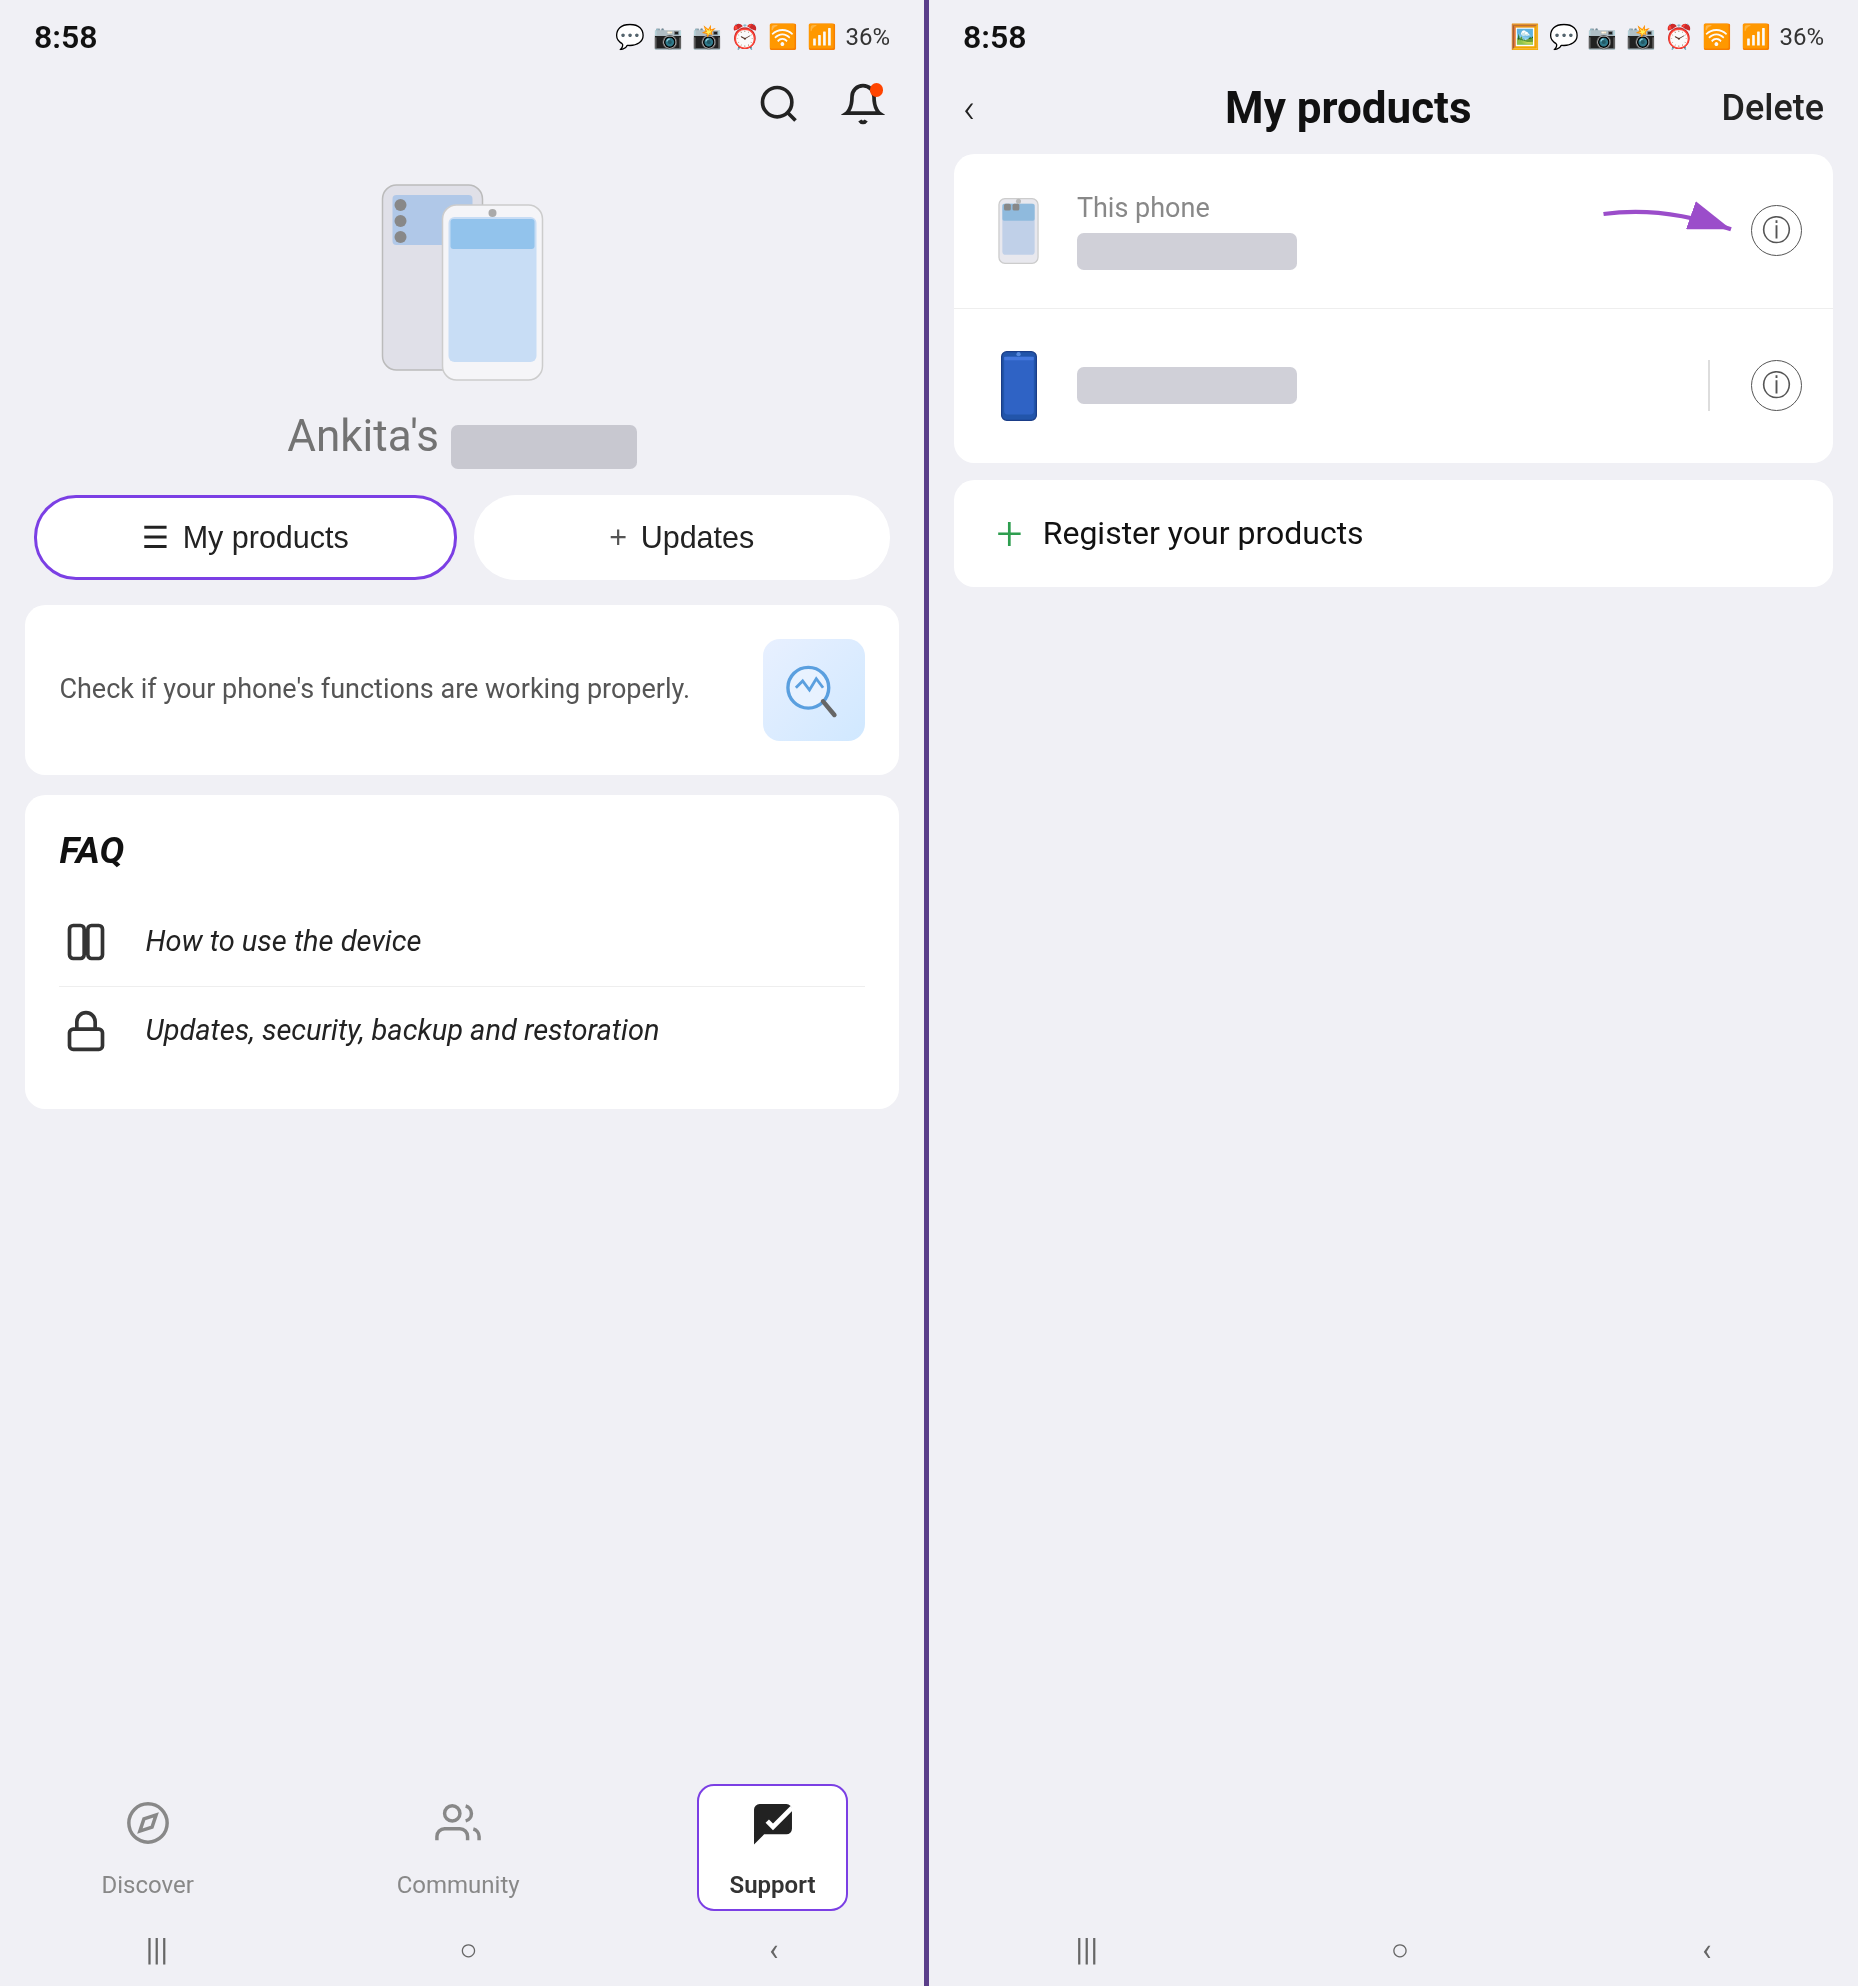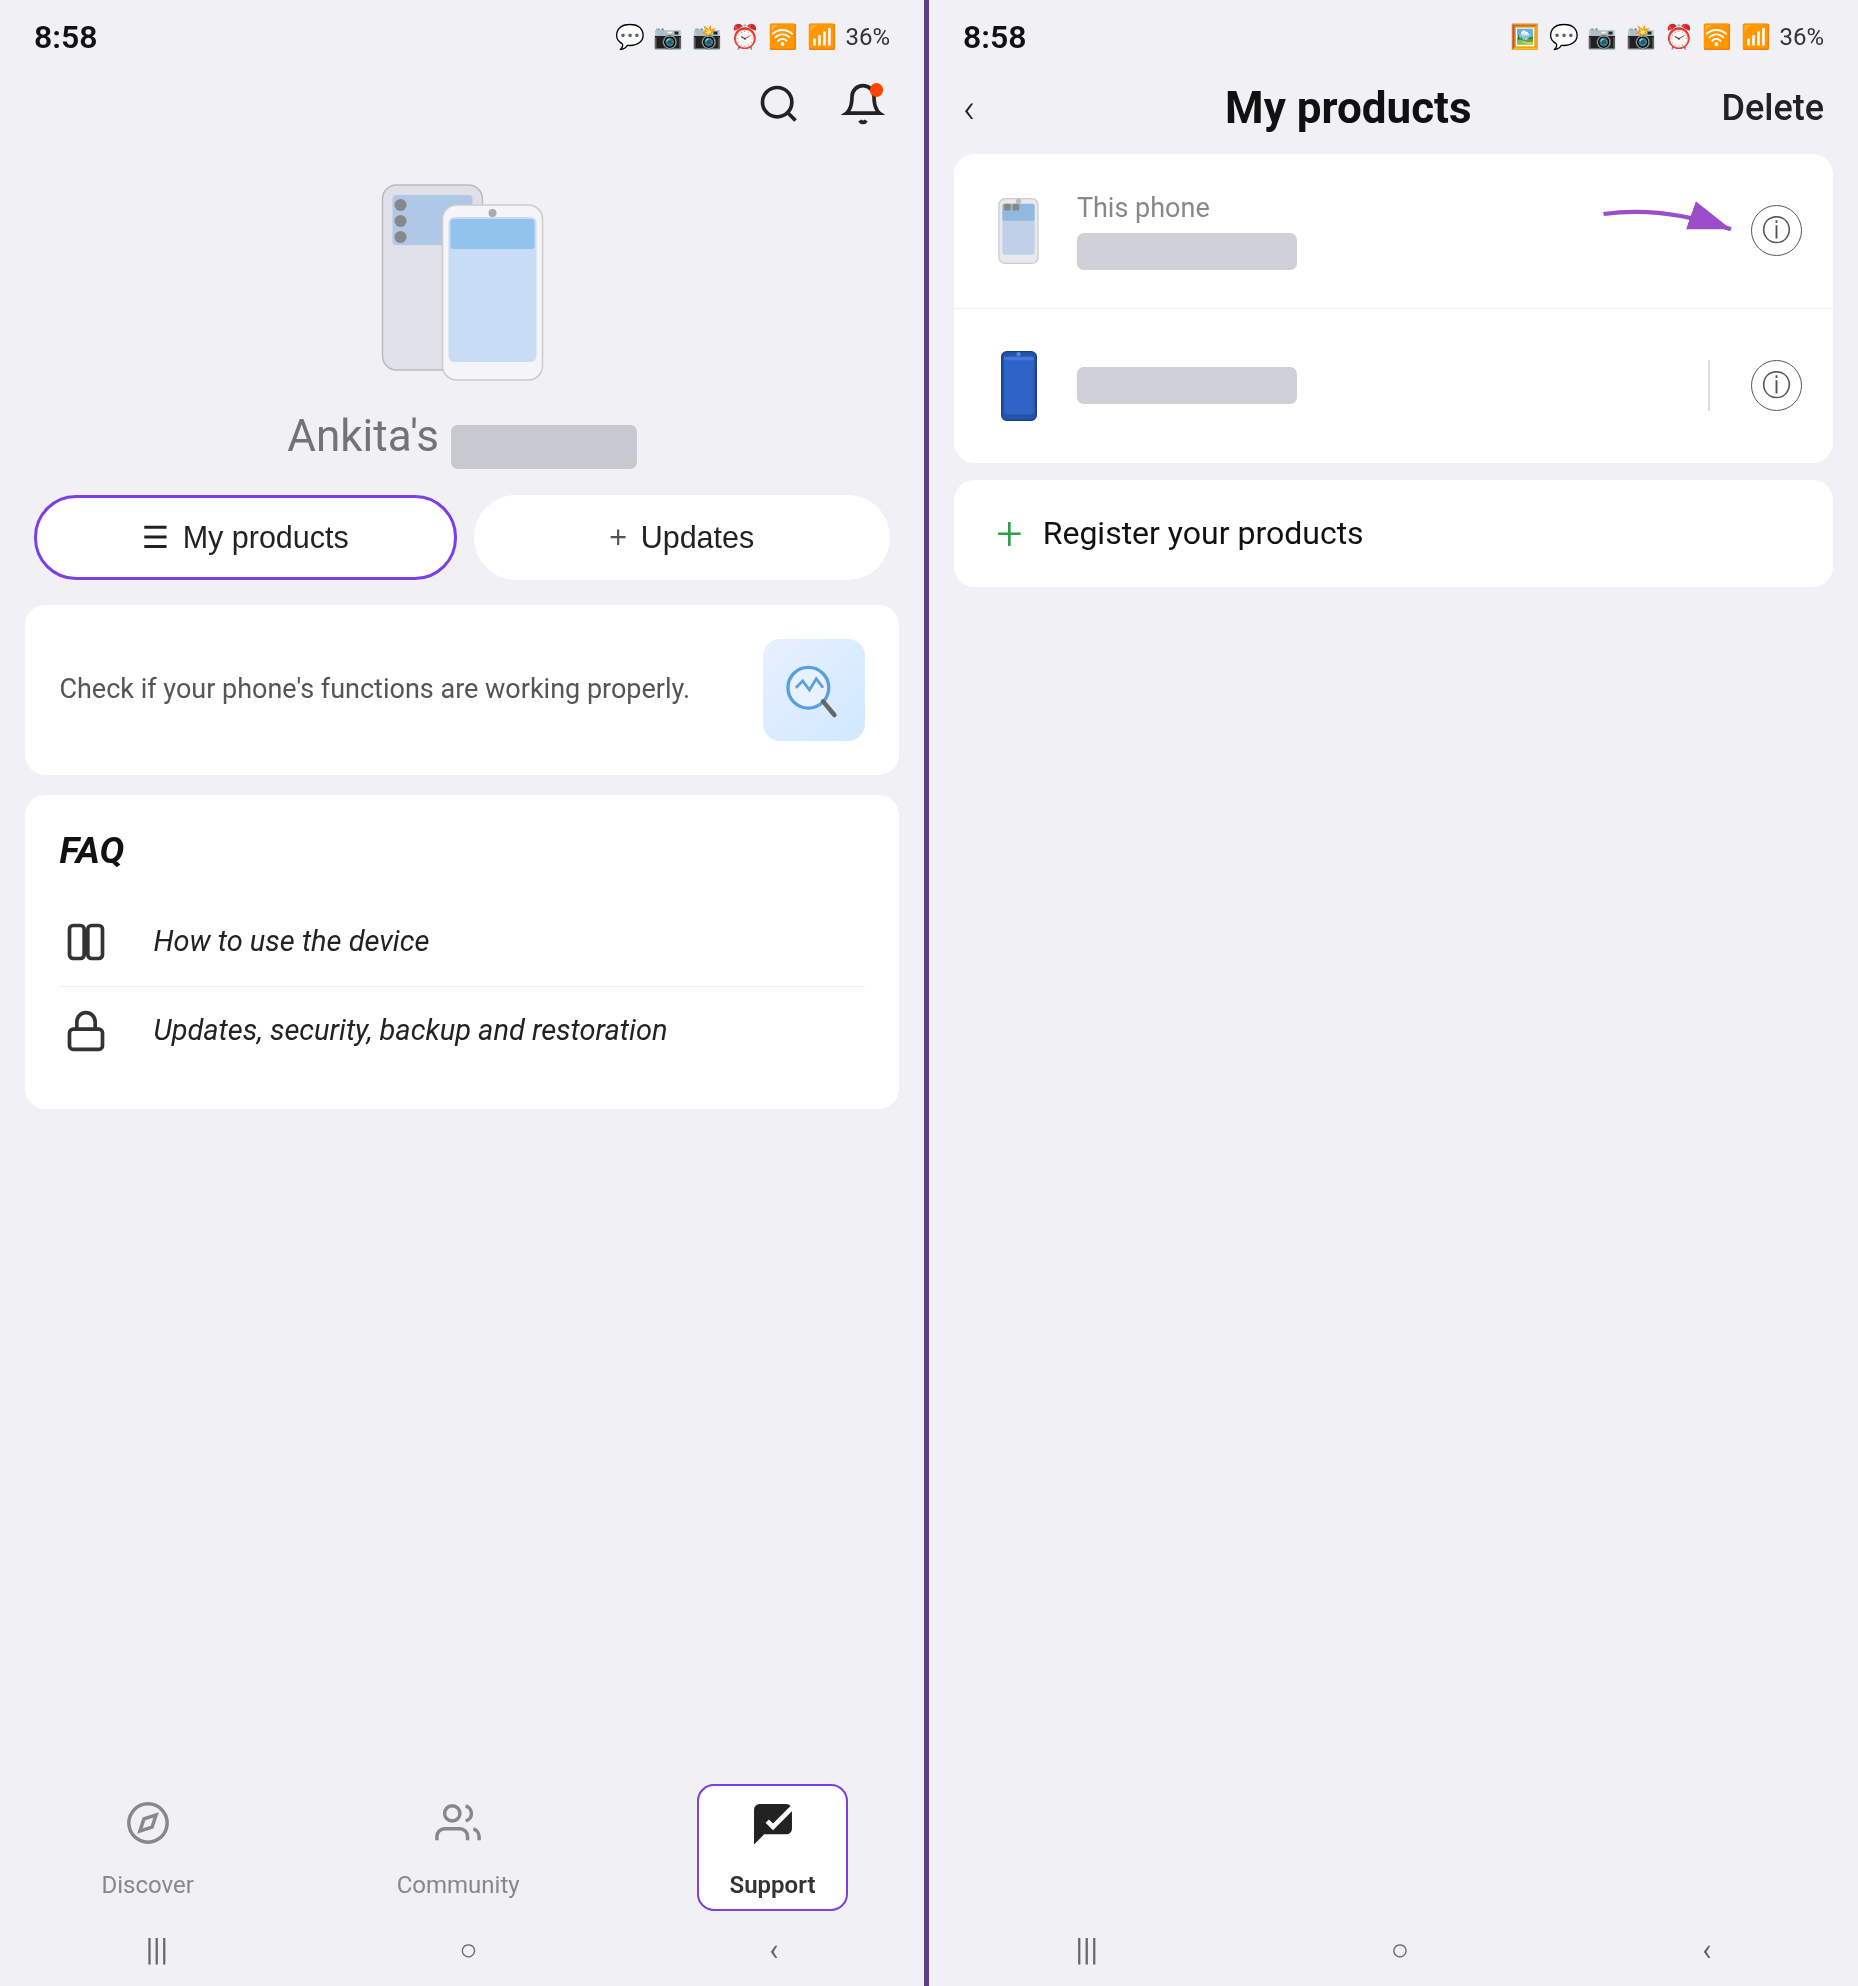--- a/index.html
+++ b/index.html
@@ -192,21 +192,21 @@
     }
     .faq-title {
       font-size: 37px;
       font-weight: 700;
       color: #111;
       margin-bottom: 25.4px;
     }
     .faq-item {
       display: flex;
       align-items: center;
-      gap: 40px;
+      gap: 32px;
       padding: 17px 0;
     }
     .faq-item-icon {
       width: 54px;
       height: 54px;
       flex-shrink: 0;
       display: flex;
       align-items: center;
       justify-content: center;
     }

